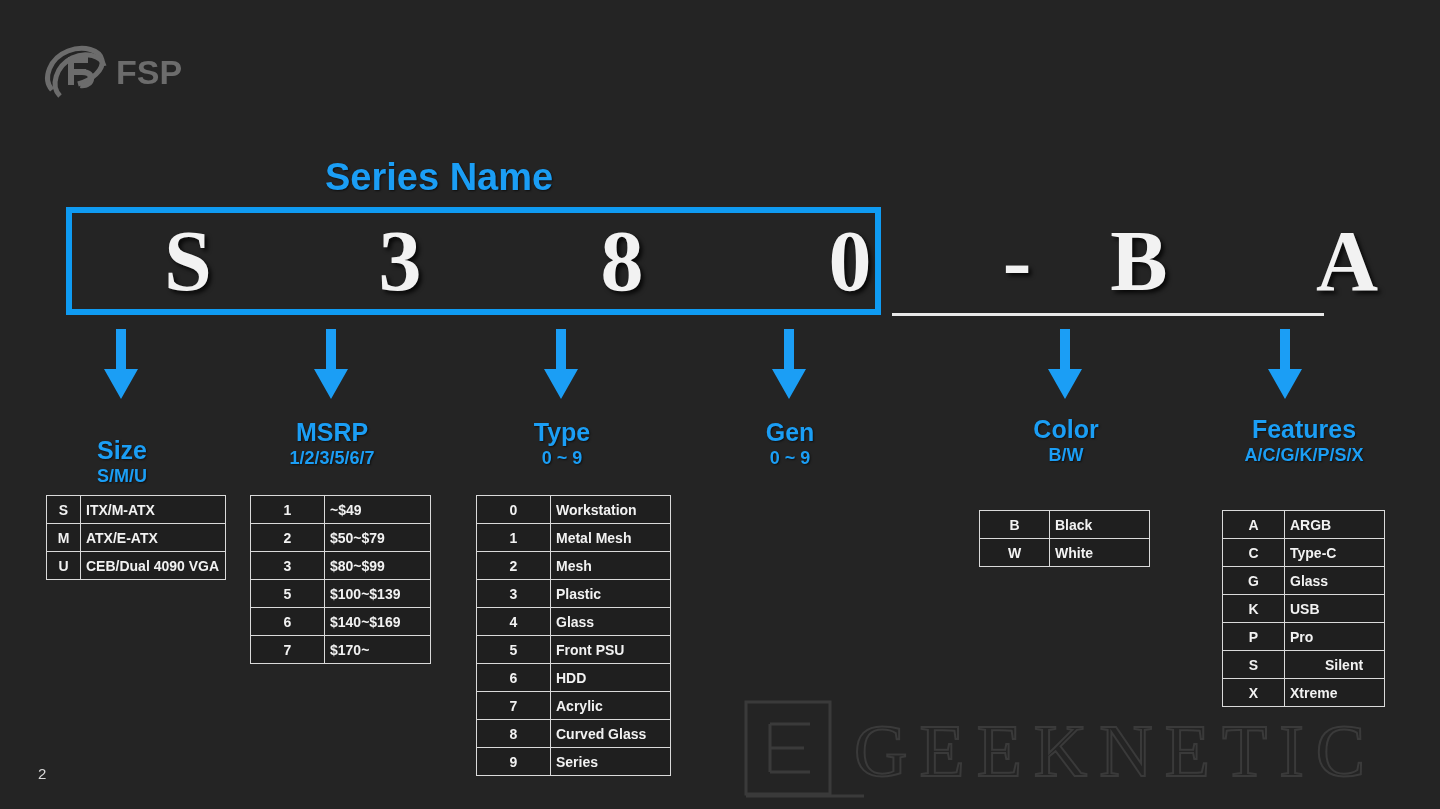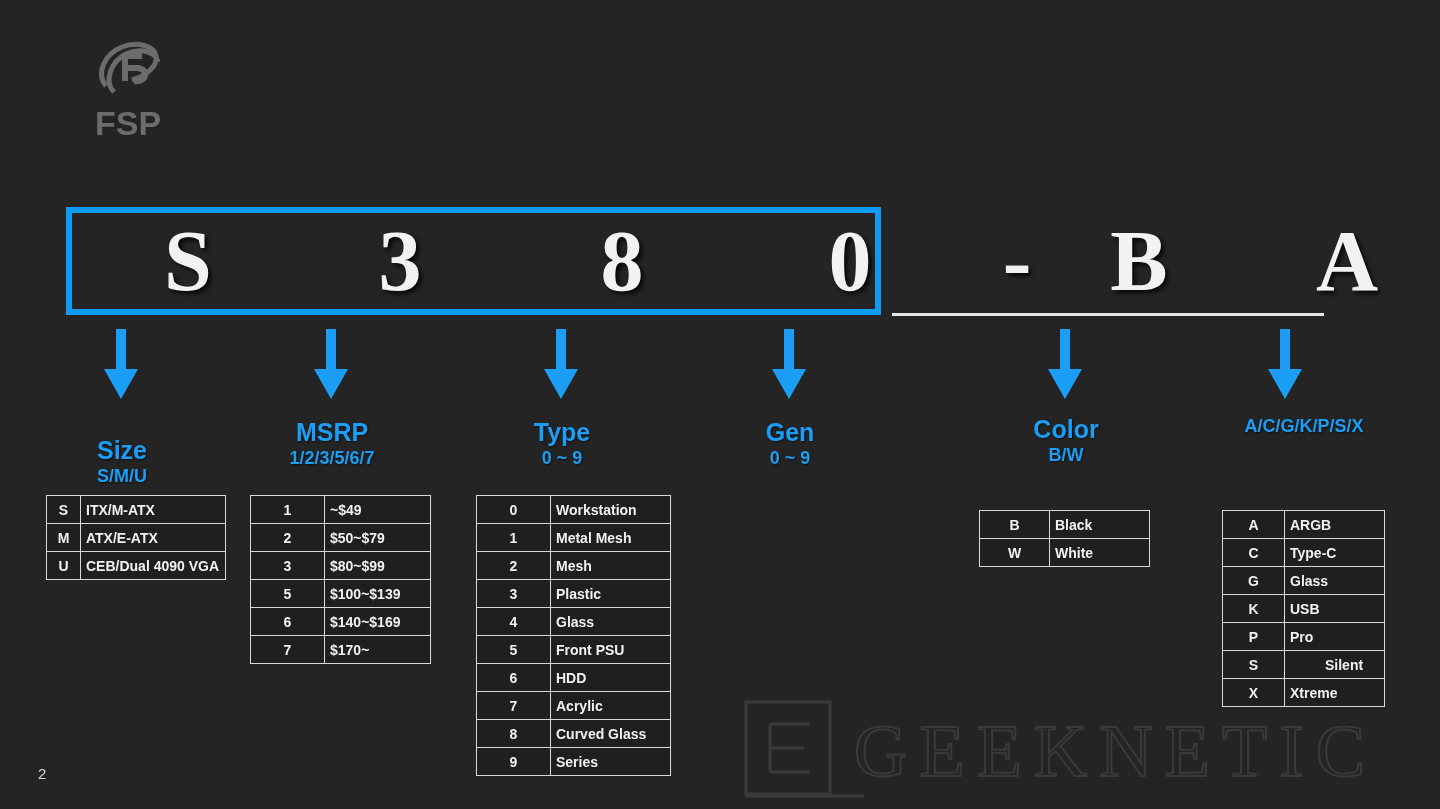--- a/index.html
+++ b/index.html
@@ -13,21 +13,21 @@
   #slide {
     position: relative;
     width: 1440px; height: 809px;
     background: #242424;
   }
 
   
   #fsp-logo {
     position: absolute; left: 38px; top: 36px;
     width: 180px; height: 72px;
-    display: flex; align-items: center; gap: 6px; flex-direction: column;
+    display: flex; align-items: center; gap: 6px;
   }
   #fsp-logo svg { display: block; }
   #fsp-logo .fsp-word {
     font-size: 34px; font-weight: bold; color: #6c6c6c;
     letter-spacing: 0px; line-height: 1;
   }
 
   
   #page-title {
     position: absolute; right: 40px; top: 38px;
@@ -152,20 +152,21 @@
         <g fill="#6c6c6c">
           <path d="M30 17 h20 v6 H36 v6 h12 v6 H36 v10 h-6 z"></path>
           <path d="M44 29 c9 0 13 5 12 11 c-1 6 -8 9 -14 8 l1 -6 c4 1 7 -1 7 -4 c0 -2 -2 -3 -6 -3 z"></path>
         </g>
       </svg>
     </span>
     <span class="fsp-word">FSP</span>
   </div>
 
 
+  <div id="series-name-label">Series Name</div>
 
   <div id="code-row">
     <div id="series-box"></div>
     <div id="rest-underline"></div>
     <div id="code-chars-host">
         <div class="code-char" style="left: 22px; width: 200px;">S</div>
         <div class="code-char" style="left: 234px; width: 200px;">3</div>
         <div class="code-char" style="left: 456px; width: 200px;">8</div>
         <div class="code-char" style="left: 684px; width: 200px;">0</div>
         <div class="code-char dash" style="left: 856px; width: 190px;">-</div>
@@ -222,20 +223,21 @@
       </div>
       <div class="field-caption" style="left: 700px; top: 418px; width: 180px;">
         <span class="fc-name">Gen</span>
         <span class="fc-sub">0 ~ 9</span>
       </div>
       <div class="field-caption" style="left: 976px; top: 415px; width: 180px;">
         <span class="fc-name">Color</span>
         <span class="fc-sub">B/W</span>
       </div>
       <div class="field-caption" style="left: 1214px; top: 415px; width: 180px;">
+        <span class="fc-name">Features</span>
         <span class="fc-sub">A/C/G/K/P/S/X</span>
       </div>
     </div>
 
   <div id="tables-host">
       <table class="legend-table" style="left: 46px; top: 495px;">
         <tbody>
           <tr>
             <td class="code-cell" style="width: 34px;">S</td>
             <td class="desc-cell" style="width: 134px; margin-top: 25px;">ITX/M-ATX</td>

